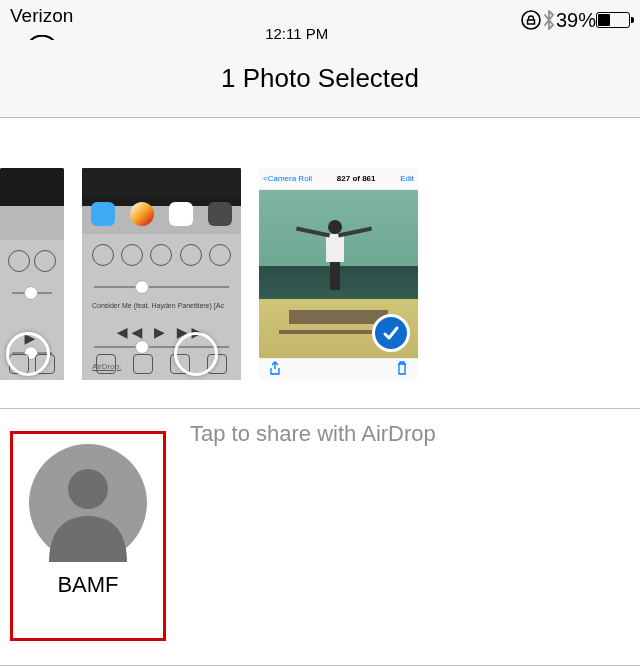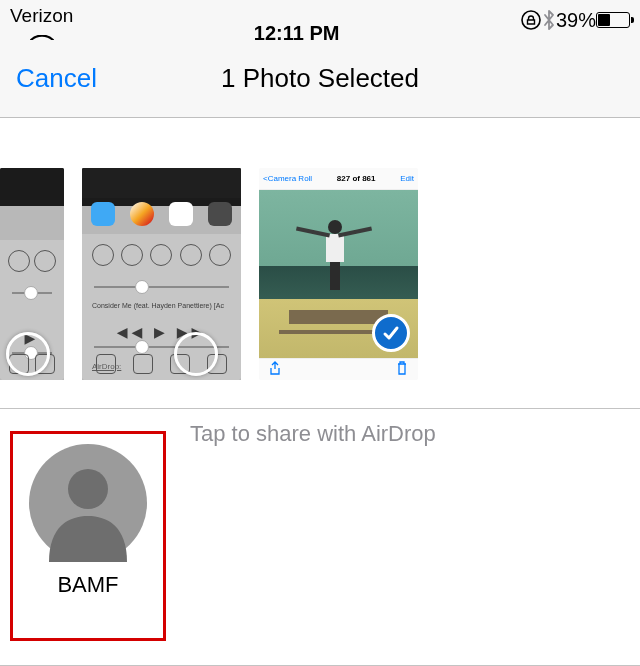--- a/index.html
+++ b/index.html
@@ -7,21 +7,21 @@
 
   
   .status-bar { height: 40px; background: #f7f7f7; display: flex; align-items: center; justify-content: space-between; padding: 0 10px; font-size: 20px; }
   .status-left { display: flex; align-items: center; gap: 8px; flex-direction: column; }
   .status-right { display: flex; align-items: center; gap: 0; }
   .signal-dots { display: flex; gap: 3px; align-items: center; }
   .dot { width: 9px; height: 9px; border-radius: 50%; border: 1.5px solid #000; }
   .dot.filled { background: #000; }
   .carrier { font-size: 19px; }
   .wifi-icon svg, .lock-icon svg, .bt-icon svg { display: block; }
-  .time { font-size: 20px; font-weight: 700; margin-top: 27px; }
+  .time { font-size: 15px; font-weight: 400; margin-top: 27px; }
   .battery { width: 34px; height: 16px; border: 1.5px solid #000; border-radius: 3px; position: relative; }
   .battery::after { content: ""; position: absolute; right: -5px; top: 4px; width: 3px; height: 6px; background: #000; border-radius: 0 2px 2px 0; }
   .battery-fill { position: absolute; left: 1px; top: 1px; bottom: 1px; width: 39%; background: #000; border-radius: 1px; }
 
   
   .nav-bar { height: 78px; background: #f7f7f7; display: flex; align-items: center; border-bottom: 1px solid #bfbfbf; position: relative; }
   .nav-cancel { position: absolute; left: 16px; color: #007aff; font-size: 26px; font-weight: 400; }
   .nav-title { flex: 1; text-align: center; font-size: 26px; font-weight: 400; }
 
   
@@ -113,21 +113,20 @@
         </svg>
     </span>
     <span>39%</span>
     <span class="battery">
         <span class="battery-fill"></span>
       </span>
   </div>
 </div>
 
 <div class="nav-bar">
-  <span class="nav-cancel">Cancel</span>
   <span class="nav-title">1 Photo Selected</span>
 </div>
 
 <div class="photo-strip">
 
   <div class="thumb cut">
     <div class="cc-bg"></div>
     <div class="cc-panel">
       <div class="cc-row-circles">
           <span class="cc-circle"></span>

